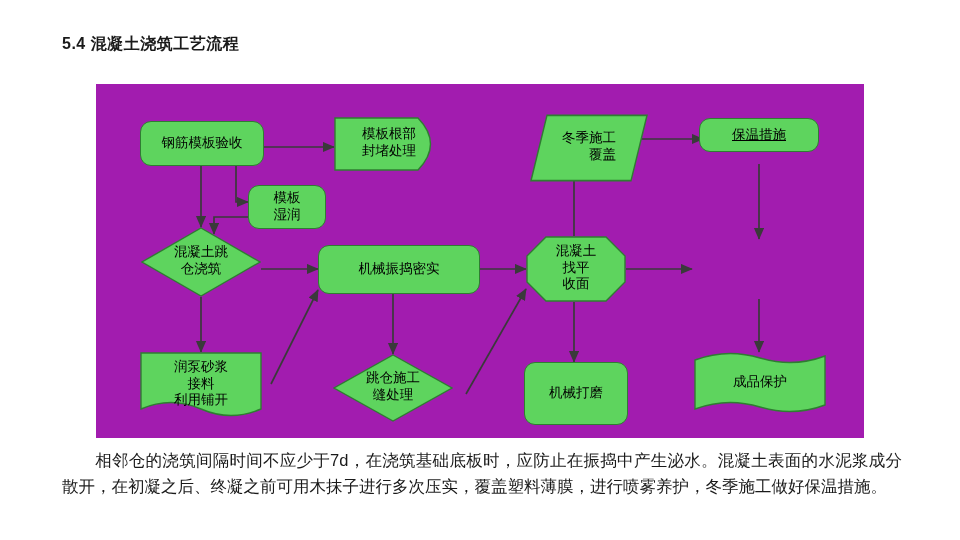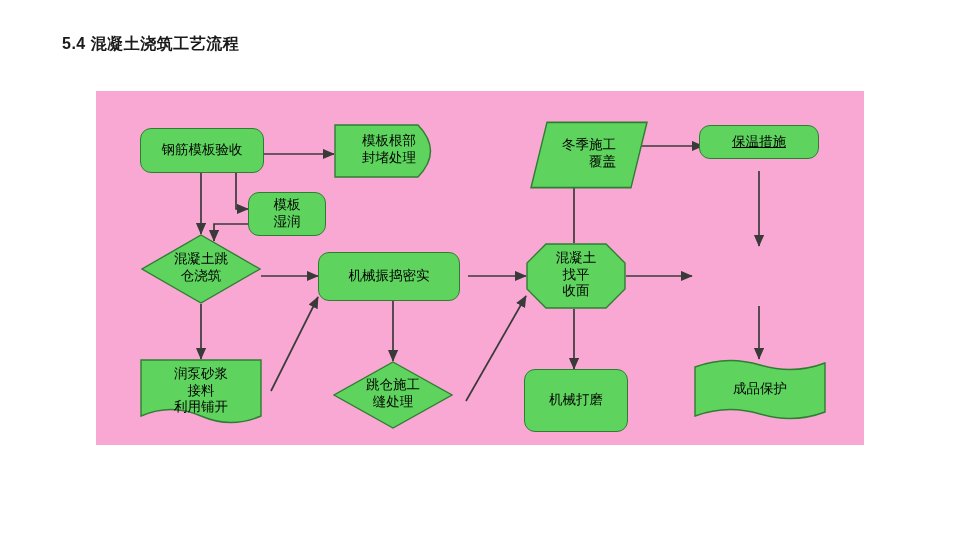--- a/index.html
+++ b/index.html
@@ -25,24 +25,24 @@
     top: 34px;
     font-size: 16px;
     font-weight: bold;
     color: #1a1a1a;
     letter-spacing: 0.5px;
     white-space: nowrap;
   }
   .diagram-area {
     position: absolute;
     left: 96px;
-    top: 91px;
+    top: 84px;
     width: 768px;
     height: 354px;
-    background: #f9a8d4;
+    background: #a21caf;
   }
   .node {
     position: absolute;
     box-sizing: border-box;
     display: flex;
     align-items: center;
     justify-content: center;
     text-align: center;
     color: #000000;
     font-size: 13.5px;
@@ -180,21 +180,21 @@
 
       <div class="node shape-flag-wrap" style="left:44px; top:268px; width:122px; height:66px;">
         <svg class="svgshape" viewBox="0 0 122 66" preserveAspectRatio="none">
           <path d="M1,1 L121,1 L121,57 Q91,70 61,57 Q31,44 1,57 Z" fill="#5ed45e" stroke="#2f7d32" stroke-width="1.4"></path>
         </svg>
         <span class="txt-overlay">润泵砂浆
 接料
 利用铺开</span>
       </div>
 
-      <div class="node shape-round" style="left:222px; top:161px; width:142px; height:49px;text-align:center;">
+      <div class="node shape-round" style="left:222px; top:161px; width:162px; height:49px;text-align:center;">
         <span class="lbl">机械振捣密实</span>
       </div>
 
       <div class="node shape-diamond-wrap" style="left:237px; top:270px; width:120px; height:68px;">
         <svg class="svgshape" viewBox="0 0 120 68" preserveAspectRatio="none">
           <path d="M60,1 L119,34 L60,67 L1,34 Z" fill="#5ed45e" stroke="#2f7d32" stroke-width="1.4"></path>
         </svg>
         <span class="txt-overlay">跳仓施工
 缝处理</span>
       </div>
@@ -228,14 +228,15 @@
       <div class="node shape-doc-wrap" style="left:598px; top:268px; width:132px; height:62px;">
         <svg class="svgshape" viewBox="0 0 132 62" preserveAspectRatio="none">
           <path d="M1,8 Q33,-4 66,6 Q99,16 131,4 L131,53 Q99,65 66,55 Q33,45 1,57 Z" fill="#5ed45e" stroke="#2f7d32" stroke-width="1.4"></path>
         </svg>
         <span class="txt-overlay">成品保护</span>
       </div>
 
     </div>
   </div>
 
+  <div class="caption"><span class="indent"></span><span>相邻仓的浇筑间隔时间不应少于7d，在浇筑基础底板时，应防止在振捣中产生泌水。混凝土表面的水泥浆成分散开，在初凝之后、终凝之前可用木抹子进行多次压实，覆盖塑料薄膜，进行喷雾养护，冬季施工做好保温措施。</span></div>
 
 </div>
 
 </body></html>

